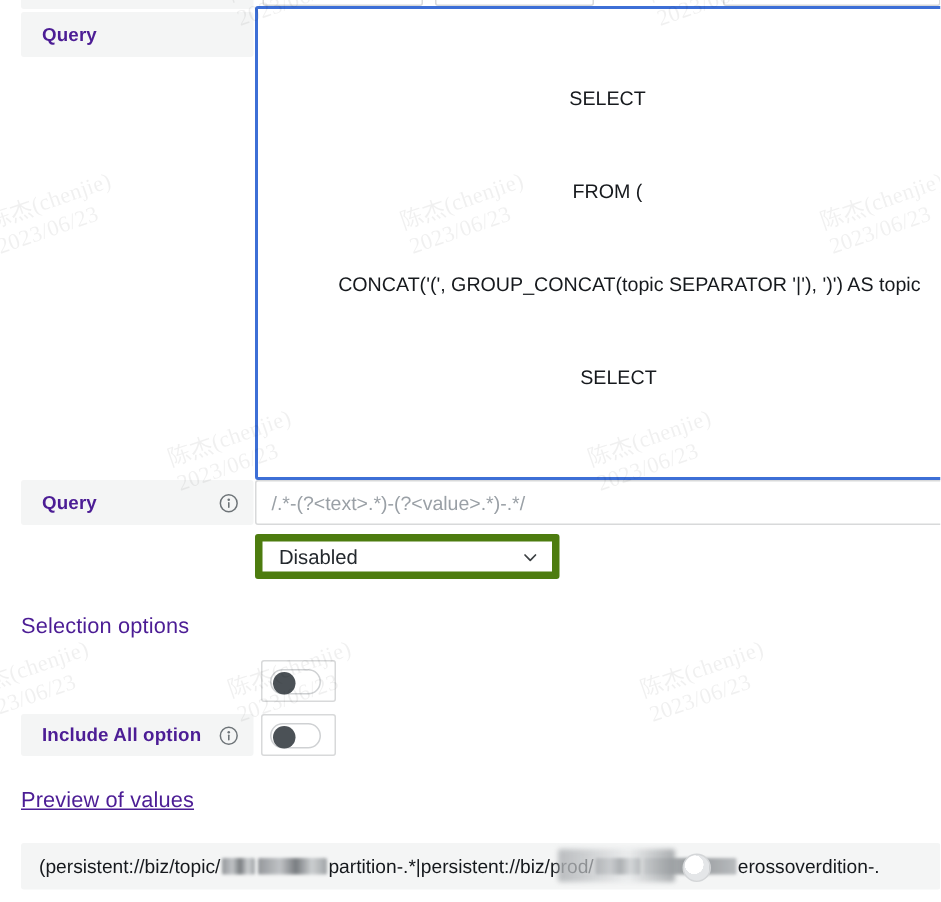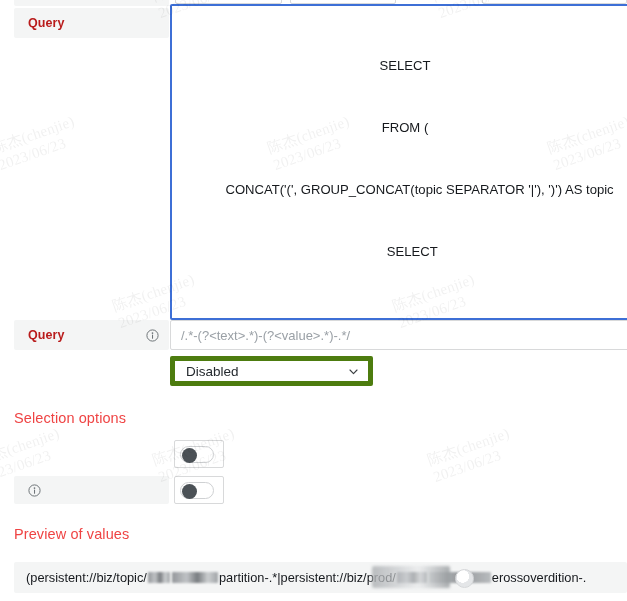--- a/index.html
+++ b/index.html
@@ -75,21 +75,21 @@
     align-items: stretch;
   }
   .field-label {
     display: flex;
     align-items: center;
     background: #f4f5f5;
     border-radius: 2px;
     padding: 0 10px 0 14px;
     font-size: 12.5px;
     font-weight: 700;
-    color: #b91c1c;
+    color: #4c1d95;
     letter-spacing: .1px;
     gap: 8px;
     white-space: nowrap;
   }
   .field-label .lbl-text { flex: 1 1 auto; }
   .info-icon {
     flex: 0 0 auto;
     width: 13px; height: 13px;
     display: inline-flex; align-items: center; justify-content: center;
   }
@@ -170,27 +170,27 @@
     color: #24292e;
     z-index: 6;
   }
   .chev { width: 12px; height: 12px; display: inline-flex; align-items:center; justify-content:center;}
 
   
   .section-title {
     position: absolute;
     left: 14px;
     font-size: 14.5px;
-    color: #ef4444;
+    color: #4c1d95;
     font-weight: 400;
     letter-spacing: .1px;
     z-index: 6;
   }
   #sel-title { top: 410px; }
-  #prev-title { top: 526px; }
+  #prev-title { top: 526px; text-decoration: underline; }
 
   
   #multi-row { left: 14px; top: 440px; height: 28px; }
   #multi-row .field-label { width: 155px; height: 28px; }
   #incall-row { left: 14px; top: 476px; height: 28px; }
   #incall-row .field-label { width: 155px; height: 28px; }
 
   .toggle-box {
     position: absolute;
     left: 174px;
@@ -323,20 +323,21 @@
   <div class="section-title" id="sel-title">Selection options</div>
 
   <div class="toggle-box" id="multi-toggle">
     <span class="switch">
         <span class="knob"></span>
       </span>
   </div>
 
   <div class="field-row" id="incall-row">
     <div class="field-label">
+      <span class="lbl-text">Include All option</span>
       <span class="info-icon">
         <svg width="13" height="13" viewBox="0 0 13 13">
             <circle cx="6.5" cy="6.5" r="5.6" fill="none" stroke="#6e7478" stroke-width="1"></circle>
             <circle cx="6.5" cy="4.1" r=".85" fill="#6e7478"></circle>
             <rect x="6" y="5.6" width="1.05" height="4.1" rx=".5" fill="#6e7478"></rect>
           </svg>
       </span>
     </div>
   </div>
   <div class="toggle-box" id="incall-toggle">

